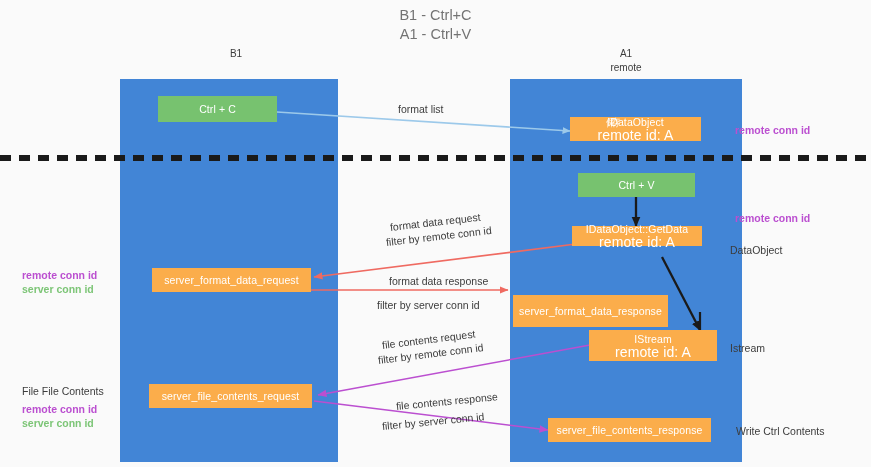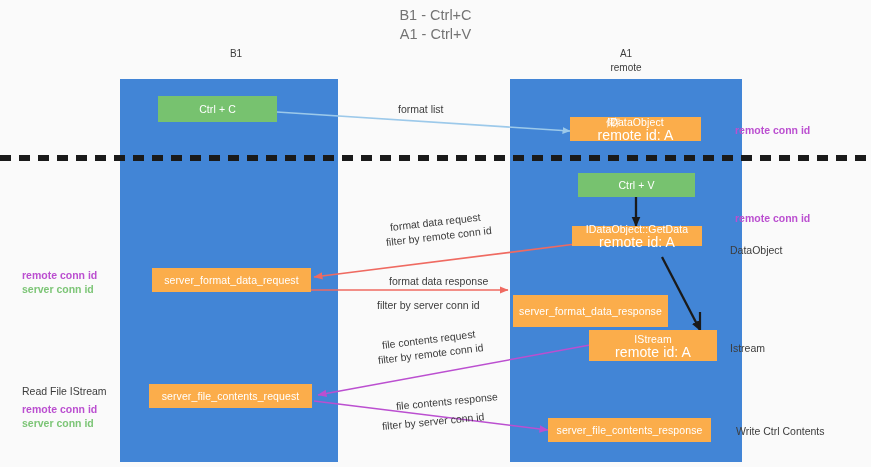--- a/index.html
+++ b/index.html
@@ -223,21 +223,21 @@
 
   <div class="abs lbl rot" style="left:396px; top:399px; transform:rotate(-5.5deg);">file contents response</div>
   <div class="abs lbl rot" style="left:382px; top:419px; transform:rotate(-5.5deg);">
     <span>filter by</span>
     <span class="purple">server conn id</span>
   </div>
 
   <div class="abs lbl purple" style="left:22px; top:268px;">remote conn id</div>
   <div class="abs lbl green" style="left:22px; top:282px;">server conn id</div>
 
-  <div class="abs lbl" style="left:22px; top:384px;">Read File IStream</div>
+  <div class="abs lbl" style="left:22px; top:384px;">File File Contents</div>
   <div class="abs lbl purple" style="left:22px; top:402px;">remote conn id</div>
   <div class="abs lbl green" style="left:22px; top:416px;">server conn id</div>
 
   <div class="abs lbl purple" style="left:735px; top:123px;">remote conn id</div>
   <div class="abs lbl purple" style="left:735px; top:211px;">remote conn id</div>
   <div class="abs lbl" style="left:730px; top:236px;margin-top:7px;">DataObject</div>
   <div class="abs lbl" style="left:730px; top:341px;">Istream</div>
   <div class="abs lbl" style="left:736px; top:424px;">Write Ctrl Contents</div>
 
 </div>

